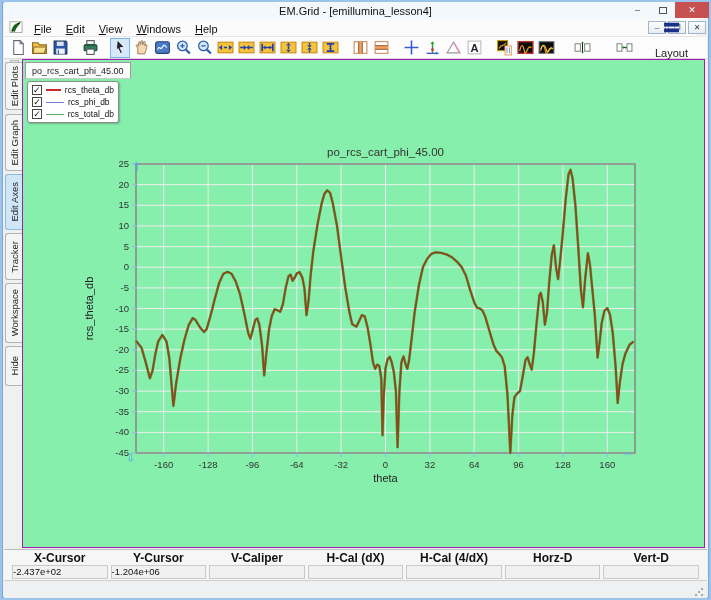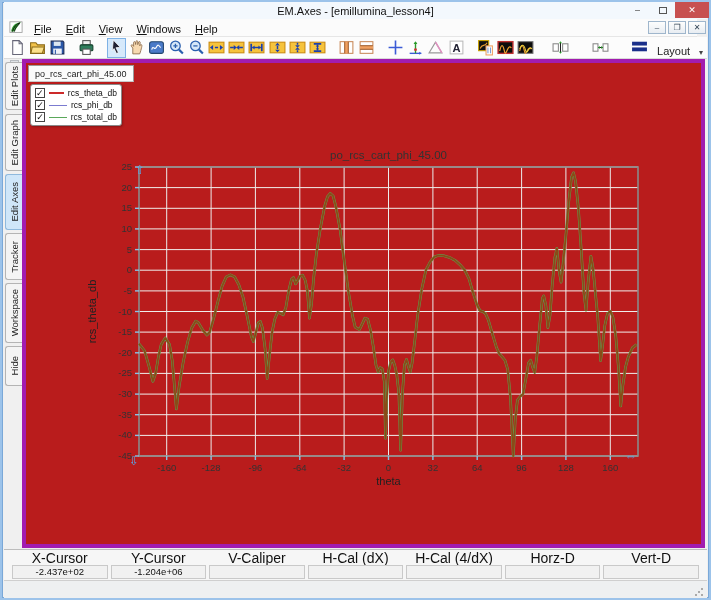--- a/index.html
+++ b/index.html
@@ -25,66 +25,66 @@
   .mdibtn{width:18px;height:13px;border:1px solid #9fb6cc;background:linear-gradient(#fdfdfd,#e8edf2);
           font-size:8px;color:#345;display:flex;align-items:center;justify-content:center;}
   
   #toolbar{position:absolute;left:2px;top:35px;right:2px;height:22px;background:#fcfcfc;
            border-bottom:1px solid #dadada;display:flex;align-items:center;padding-left:4px;}
   .tbtn{width:20px;height:20px;display:flex;align-items:center;justify-content:center;
         border:1px solid transparent;margin-right:1px;}
   .tbtn.active{background:#d6e9fb;border-color:#7fb2e5;}
   .tbtn.gap{margin-left:9px;}
   .tbtn.wide{width:32px;}
-  #layoutbtn{display:flex;align-items:flex-end;gap:9px;margin-left:10px;font-size:11px;color:#222;
-             padding:2px 4px;}
+  #layoutbtn{display:flex;align-items:center;gap:9px;margin-left:10px;font-size:11px;color:#222;
+             padding:2px 4px;flex-direction:column;}
   
   #sidebar{position:absolute;left:2px;top:57px;width:18px;height:489px;background:#f0f0f0;}
   .side-tab{position:absolute;left:1px;width:17px;background:#f4f4f4;border:1px solid #b4b4b4;
             border-right:none;border-radius:3px 0 0 3px;display:flex;align-items:center;justify-content:center;}
   .side-tab span{writing-mode:vertical-lr;transform:rotate(180deg);font-size:9.5px;color:#222;}
   .side-tab.sel{background:#cfe6f9;border-color:#8fb9dd;}
   #side-scroll{position:absolute;left:6px;top:1px;width:9px;height:7px;background:#dfe3e6;border:1px solid #b8bcc0;}
   
-  #doc{position:absolute;left:20px;top:57px;width:683px;height:489px;background:#b91c1c;
-       border:4px solid #a21caf;}
+  #doc{position:absolute;left:20px;top:57px;width:683px;height:489px;background:#86efac;
+       border:1px solid #a21caf;}
   #doctab{position:absolute;left:2px;top:2px;height:17px;padding:0 6px;background:#fbfbfb;
           border:1px solid #9a9a9a;border-bottom:1px solid #c9c9c9;font-size:9px;color:#222;
           display:flex;align-items:center;}
   #legend{position:absolute;left:4px;top:21px;width:92px;background:#fff;border:1px solid #8a8a8a;
           border-radius:3px;box-shadow:1px 1px 2px rgba(0,0,0,.25);padding:2px 4px;z-index:3;}
   .leg-row{display:flex;align-items:center;height:12px;gap:4px;}
   .leg-check{width:10px;height:10px;border:1px solid #444;background:#fff;font-size:9px;line-height:9px;
              text-align:center;color:#111;}
   .leg-line{width:18px;height:0;border-top-style:solid;}
   .leg-label{font-size:8.5px;color:#111;}
   #chartsvg{position:absolute;left:0;top:0;}
   
   #statusbar{position:absolute;left:2px;top:547px;right:2px;height:31px;background:#f6f6f6;
              border-top:1px solid #bdbdbd;padding:1px 8px 0 8px;}
   .st-row{display:grid;grid-template-columns:repeat(7,1fr);column-gap:3px;}
-  .st-head{font-size:14px;font-weight:normal;color:#111;text-align:center;height:14px;line-height:14px;}
-  .st-cell{font-size:9.5px;color:#111;text-align:center;height:14px;line-height:12px;
+  .st-head{font-size:12px;font-weight:bold;color:#111;text-align:center;height:14px;line-height:14px;}
+  .st-cell{font-size:9.5px;color:#111;text-align:left;height:14px;line-height:12px;
            border:1px solid #c9c9c9;background:#f1f1f1;}
   #bottomstrip{position:absolute;left:2px;top:578px;right:2px;height:20px;background:#eef0f1;
                border-top:1px solid #cfcfcf;}
   #grip{position:absolute;right:3px;bottom:3px;width:10px;height:10px;
         background:
          radial-gradient(circle at 8px 2px,#aaa 1px,transparent 1.4px),
          radial-gradient(circle at 8px 8px,#aaa 1px,transparent 1.4px),
          radial-gradient(circle at 2px 8px,#aaa 1px,transparent 1.4px),
          radial-gradient(circle at 5px 5px,#aaa 1px,transparent 1.4px);}
 </style>
 </head>
 <body>
 
 <div id="stage">
 
   <div id="titlebar">
-    <div id="title">EM.Axes - [emillumina_lesson4]</div>
+    <div id="title">EM.Grid - [emillumina_lesson4]</div>
   </div>
   <div id="wincontrols">
     <div class="wbtn">–</div>
     <div class="wbtn">
         <span class="box"></span>
       </div>
     <div class="wbtn close">✕</div>
   </div>
 
   <div id="menubar">

